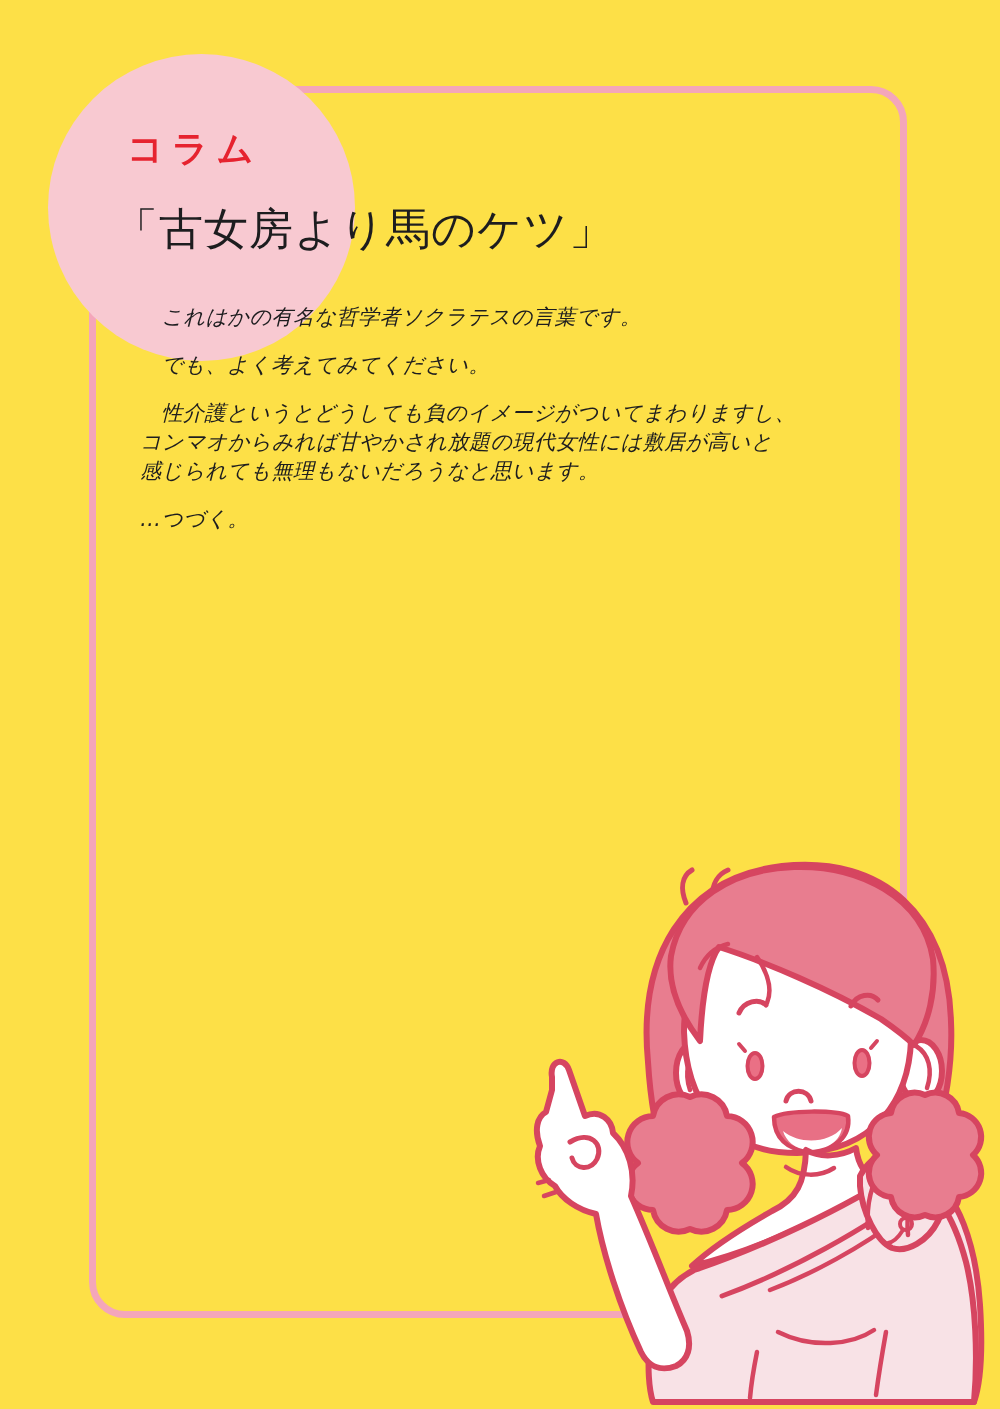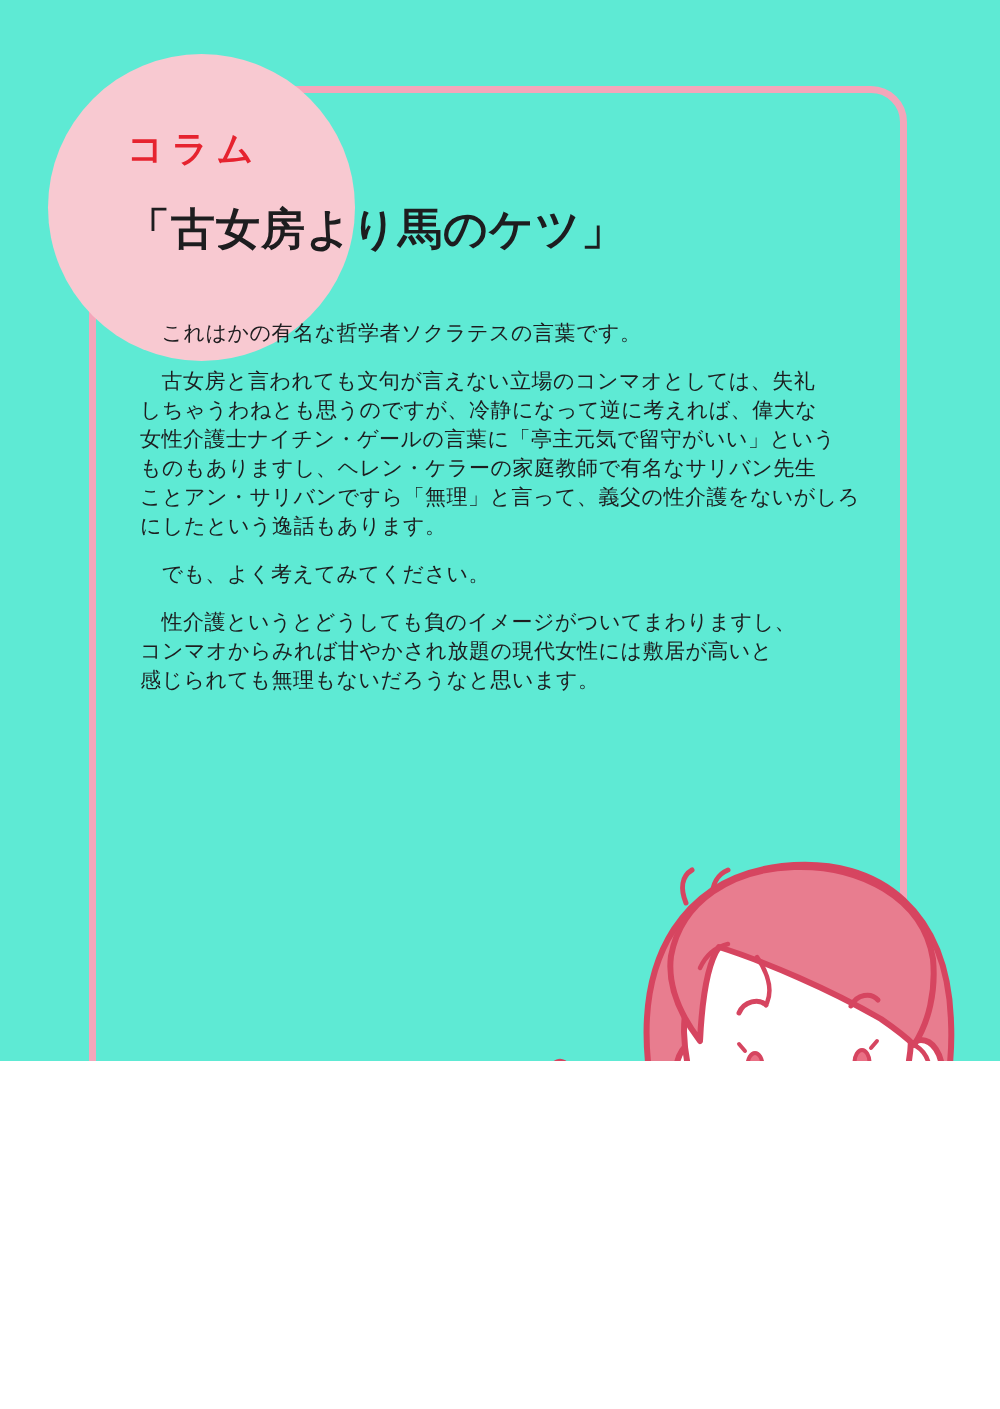--- a/index.html
+++ b/index.html
@@ -9,46 +9,46 @@
     --title-text:#1d1d1f;
     --body-text:#1d1d1f;
     --illustration-outline:#d64560;
     --illustration-hair:#e87d8f;
     --illustration-garment:#f8e2e6;
   }
   *{margin:0;padding:0;box-sizing:border-box;}
   html,body{background:#ffffff;}
   body{font-family:"DejaVu Sans",sans-serif;}
   .page{
-    position:relative;width:1000px;height:1061px;background:#5eead4;overflow:hidden;
+    position:relative;width:1000px;height:1409px;background:#fde047;overflow:hidden;
   }
   .frame{
     position:absolute;left:89px;top:86px;width:818px;height:1232px;
     border:7px solid var(--frame-border);border-radius:36px;background:transparent;
   }
   .badge-circle{
     position:absolute;left:48px;top:54px;width:307px;height:307px;
     border-radius:50%;background:var(--badge-bg);
   }
   .badge-label{
     position:absolute;left:127px;top:131px;
     font-size:36px;font-weight:bold;letter-spacing:8px;color:var(--badge-text);
     line-height:1;white-space:nowrap;
   }
   .column-title{
-    position:absolute;left:126px;top:203px;
-    font-size:44px;font-weight:700;letter-spacing:1px;color:var(--title-text);
+    position:absolute;left:114px;top:203px;
+    font-size:44px;font-weight:400;letter-spacing:1px;color:var(--title-text);
     line-height:1.2;white-space:nowrap;
   }
   .body-text{
     position:absolute;left:140px;top:303px;width:760px;
     font-size:21px;line-height:29px;letter-spacing:0.5px;color:var(--body-text);
   }
   .body-text p{
-    white-space:pre-line;margin:16px 0 19px 0;
+    white-space:pre-line;margin:0 0 19px 0;font-style:italic;
   }
   .figure{
     position:absolute;left:520px;top:858px;width:480px;height:551px;
   }
   .art .ln{fill:none;stroke:var(--illustration-outline);stroke-width:6;stroke-linecap:round;stroke-linejoin:round;}
   .art .thin{stroke-width:4.5;}
   .art .hair{fill:var(--illustration-hair);stroke:var(--illustration-outline);stroke-width:6;stroke-linejoin:round;}
   .art .skin{fill:#ffffff;stroke:var(--illustration-outline);stroke-width:6;stroke-linecap:round;stroke-linejoin:round;}
   .art .cloth{fill:var(--illustration-garment);stroke:var(--illustration-outline);stroke-width:6;stroke-linecap:round;stroke-linejoin:round;}
   .art .feat{fill:#ea7085;stroke:var(--illustration-outline);stroke-width:4;}
@@ -119,25 +119,20 @@
     <path class="ln thin" d="M544,1196 L556,1192"></path>
     <path class="ln thin" d="M538,1183 L549,1180"></path>
   </svg>
 
   <div class="badge-circle"></div>
   <div class="badge-label">コラム</div>
   <h1 class="column-title">「古女房より馬のケツ」</h1>
 
   <div class="body-text">
       <p>　これはかの有名な哲学者ソクラテスの言葉です。</p>
-      <p>　古女房と言われても文句が言えない立場のコンマオとしては、失礼
-しちゃうわねとも思うのですが、冷静になって逆に考えれば、偉大な
-女性介護士ナイチン・ゲールの言葉に「亭主元気で留守がいい」という
-ものもありますし、ヘレン・ケラーの家庭教師で有名なサリバン先生
-ことアン・サリバンですら「無理」と言って、義父の性介護をないがしろ
-にしたという逸話もあります。</p>
       <p>　でも、よく考えてみてください。</p>
       <p>　性介護というとどうしても負のイメージがついてまわりますし、
 コンマオからみれば甘やかされ放題の現代女性には敷居が高いと
 感じられても無理もないだろうなと思います。</p>
+      <p>…つづく。</p>
     </div>
 
 </div>
 
 </body></html>

